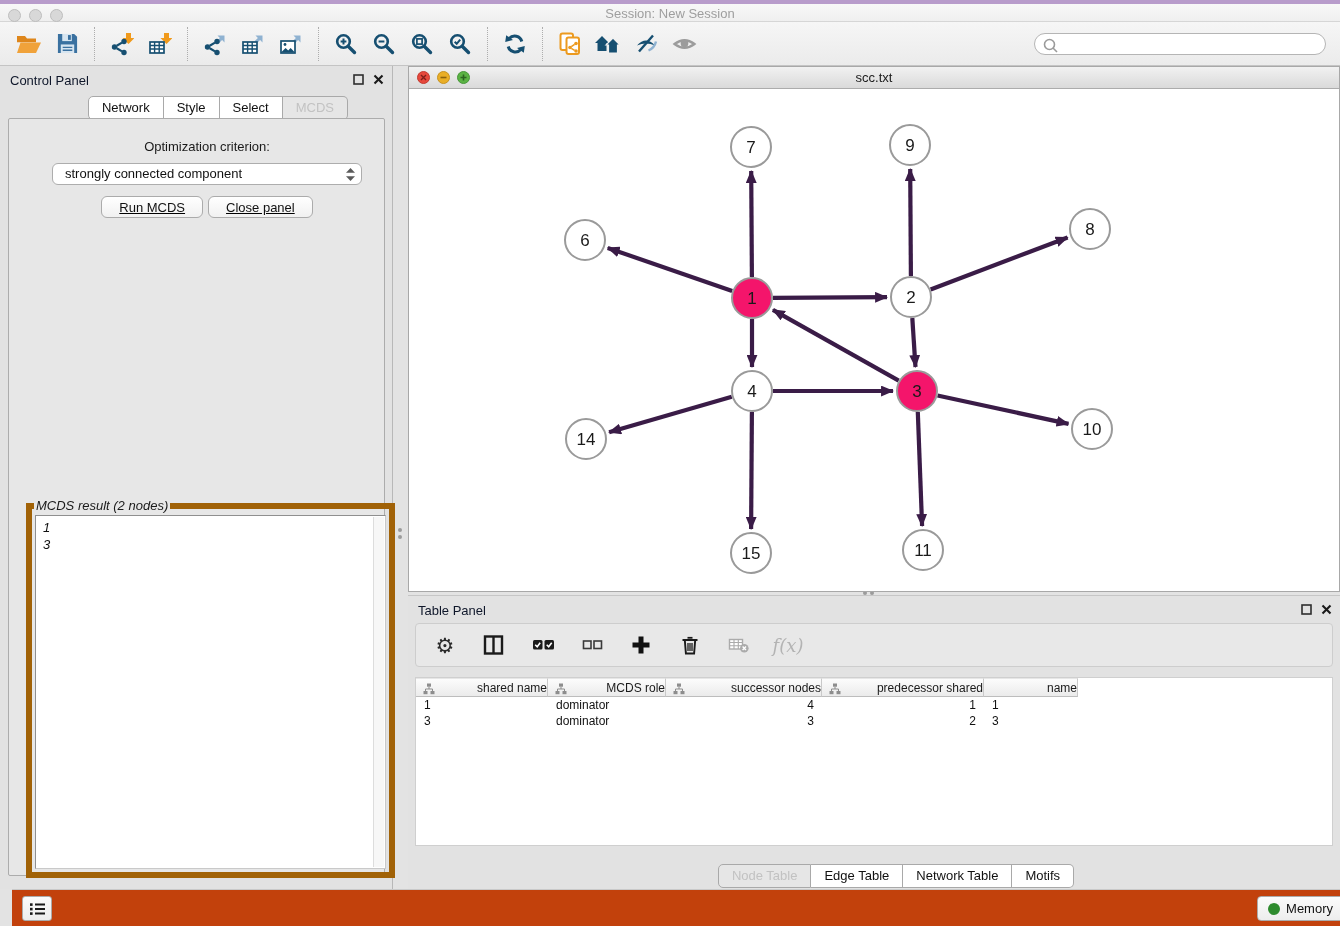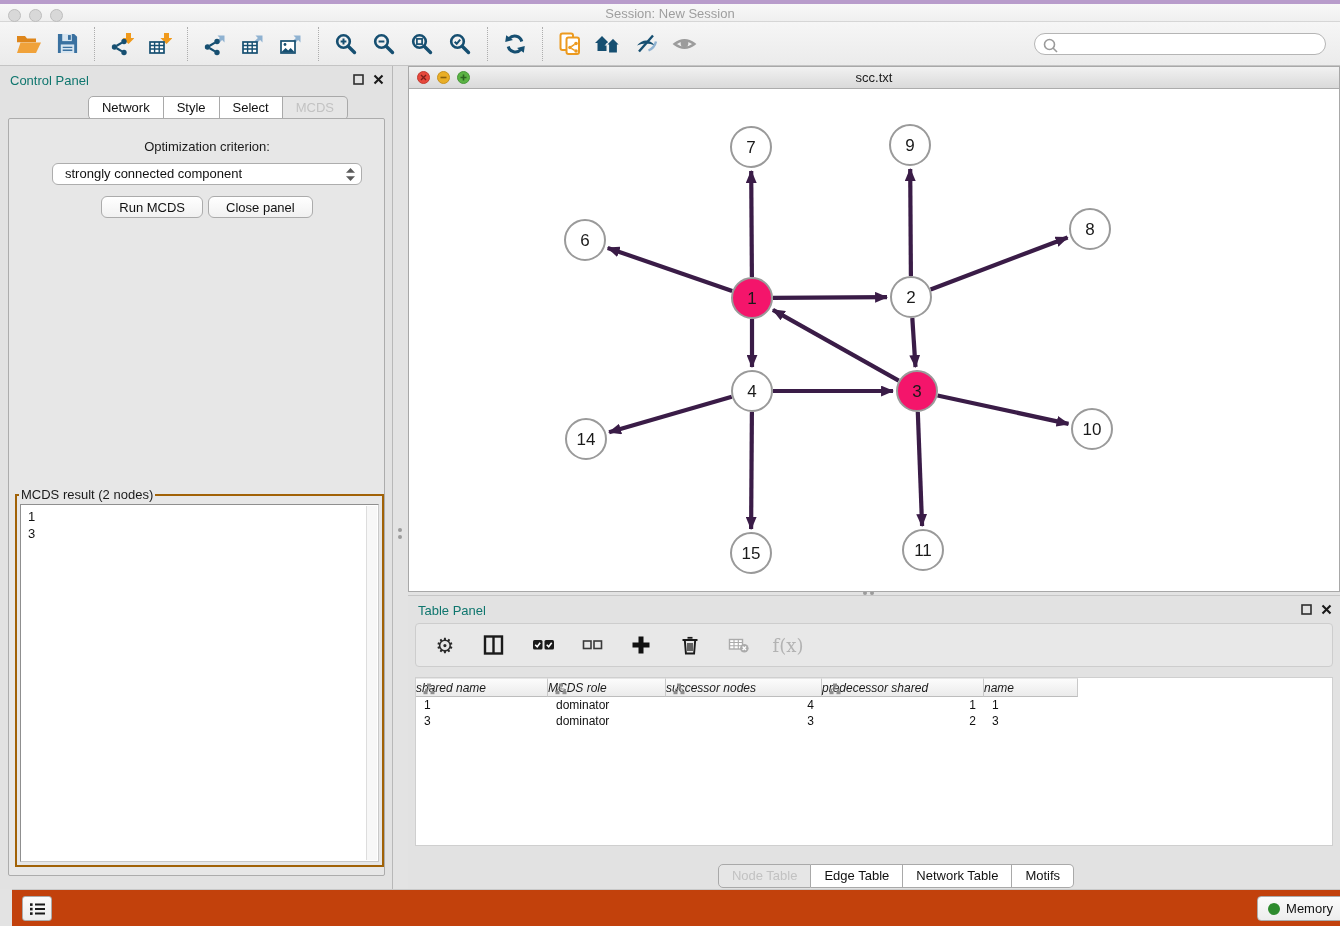--- a/index.html
+++ b/index.html
@@ -24,40 +24,40 @@
   .searchbox { position:relative; width:292px; height:22px; background:#FFF; border:1px solid #B5B5B5;
     border-radius:12px; margin-right:4px; flex:none; }
   .searchbox input { position:absolute; left:26px; top:1px; right:8px; height:18px; border:none; outline:none;
     font-size:13px; background:transparent; width:calc(100% - 34px); }
   .searchbox svg { position:absolute; left:7px; top:3px; }
 
   
   .control-panel { position:absolute; left:0; top:66px; width:393px; height:823px;
     background:#E2E2E2; border-right:1px solid #B8B8B8; }
   .panel-head { position:absolute; left:0; top:0; width:100%; height:28px; }
-  .panel-head .ptitle { position:absolute; left:10px; top:7px; font-size:13px; color:#0f766e; }
+  .panel-head .ptitle { position:absolute; left:10px; top:7px; font-size:13px; color:#0f172a; }
   .panel-head .picons { position:absolute; right:8px; top:8px; display:flex; gap:9px; align-items:center; }
   .seg { display:flex; justify-content:center; }
   .cp-tabs { position:absolute; left:0; right:0; top:30px; }
   .seg .tab { background:#FFF; border:1px solid #A9A9A9; border-left:none; padding:3px 13px 4px;
     font-size:13px; color:#111; white-space:nowrap; }
   .seg .tab:first-child { border-left:1px solid #A9A9A9; border-radius:5px 0 0 5px;margin-left:44px; }
   .seg .tab:last-child { border-radius:0 5px 5px 0; }
   .seg .tab.active { background:#E6E6E6; color:#C2C2C2; }
   .cp-content { position:absolute; left:8px; right:7px; top:52px; bottom:13px;
     background:#E7E7E7; border:1px solid #ACACAC; border-radius:2px;padding-left:21px; }
   .opt-label { margin-top:20px; text-align:center; font-size:13px; color:#1A1A1A; }
   .combo { position:relative; width:310px; height:22px; margin:9px auto 0; background:#FFF;
     border:1px solid #ADADAD; border-radius:6px; font-size:13px; color:#111; line-height:20px; padding-left:12px; }
   .combo .stepper { position:absolute; right:5px; top:3px; }
-  .btn-row { display:flex; justify-content:center; gap:5px; margin-top:11px; }
+  .btn-row { display:flex; justify-content:center; gap:5px; margin-top:11px;text-decoration:underline; }
   .mbtn { height:22px; border:1px solid #ABABAB; border-radius:6px; background:linear-gradient(#FFFFFF,#F1F1F1);
     font-size:13px; color:#111; padding:0 17px; font-family:inherit; }
   .result-fs { position:absolute; left:6px; top:368px; width:369px; height:380px;
-    border:2px solid #a16207; margin:0; padding:0; }
+    border:6px solid #a16207; margin:11px; padding:0;font-style:italic; }
   .result-fs legend { font-size:13px; color:#1A1A1A; padding:0 2px; margin-left:2px; }
   .result-inner { position:absolute; left:3px; right:3px; top:2px; bottom:3px; background:#FFF;
     border:1px solid #8F8F8F; border-right-color:#C9C9C9; border-bottom-color:#C9C9C9; }
   .result-inner pre { margin:0; padding:3px 7px; font-family:"Liberation Sans","DejaVu Sans",sans-serif;
     font-size:13px; line-height:17px; color:#111; }
   .vtrack { position:absolute; top:1px; bottom:1px; right:1px; width:11px; background:#F7F7F7; border-left:1px solid #DDD; }
 
   
   .v-split { position:absolute; left:393px; top:66px; width:15px; height:523px; cursor:col-resize; }
   .v-split .dot { position:absolute; left:5px; top:462px; width:4px; height:4px; border-radius:50%;
@@ -75,27 +75,27 @@
   .net-title { position:absolute; left:0; right:0; top:3px; text-align:center; font-size:13px; color:#1A1A1A; }
   .net-canvas { position:absolute; left:0; top:22px; width:930px; height:502px; background:#FFF; }
 
   
   .table-panel { position:absolute; left:408px; top:595px; width:932px; height:294px;
     background:#E2E2E2; border-top:1px solid #C6C6C6; }
   .tp-toolbar { position:absolute; left:7px; right:7px; top:27px; height:44px; background:#E8E8E8;
     border:1px solid #CDCDCD; border-radius:4px; display:flex; align-items:center; padding-left:16px; gap:23px; }
   .tp-toolbar .ticon { display:flex; align-items:center; justify-content:center; width:26px; height:30px; }
   .gear-glyph { font-size:21px; color:#2B2B2B; line-height:1; }
-  .fx { font-family:"DejaVu Serif","Liberation Serif",serif; font-size:18px; color:#B3B3B3; }
+  .fx { font-family:"DejaVu Serif","Liberation Serif",serif; font-style:italic; font-size:18px; color:#B3B3B3; }
   .table-wrap { position:absolute; left:7px; right:7px; top:81px; height:169px; background:#FFF;
     border:1px solid #CFCFCF; overflow:hidden; }
   .thead { display:flex; }
   .th { position:relative; height:19px; background:linear-gradient(#FCFCFC,#EBEBEB);
     border-right:1px solid #C9C9C9; border-bottom:1px solid #BDBDBD; border-top:1px solid #E6E6E6;
-    display:flex; align-items:center; justify-content:flex-start; font-size:12px; color:#1A1A1A; flex:none;font-style:italic; }
+    display:flex; align-items:center; justify-content:flex-end; font-size:12px; color:#1A1A1A; flex:none; }
   .th svg { position:absolute; left:7px; top:4px; }
   .trow { display:flex; height:16px; }
   .td { font-size:12px; color:#111; padding:0 8px; display:flex; align-items:center; flex:none; height:16px; }
   .td.left { justify-content:flex-start; } .td.right { justify-content:flex-end; }
   .table-tabs { position:absolute; left:0; right:0; top:268px; }
 
   
   .statusbar { position:absolute; left:12px; bottom:0; width:100%; height:37px; background:#c2410c;
     border-top:1px solid #C9C9C9; }
   .sb-left { position:absolute; left:10px; top:6px; width:30px; height:25px; background:linear-gradient(#FBFBFB,#EDEDED);

